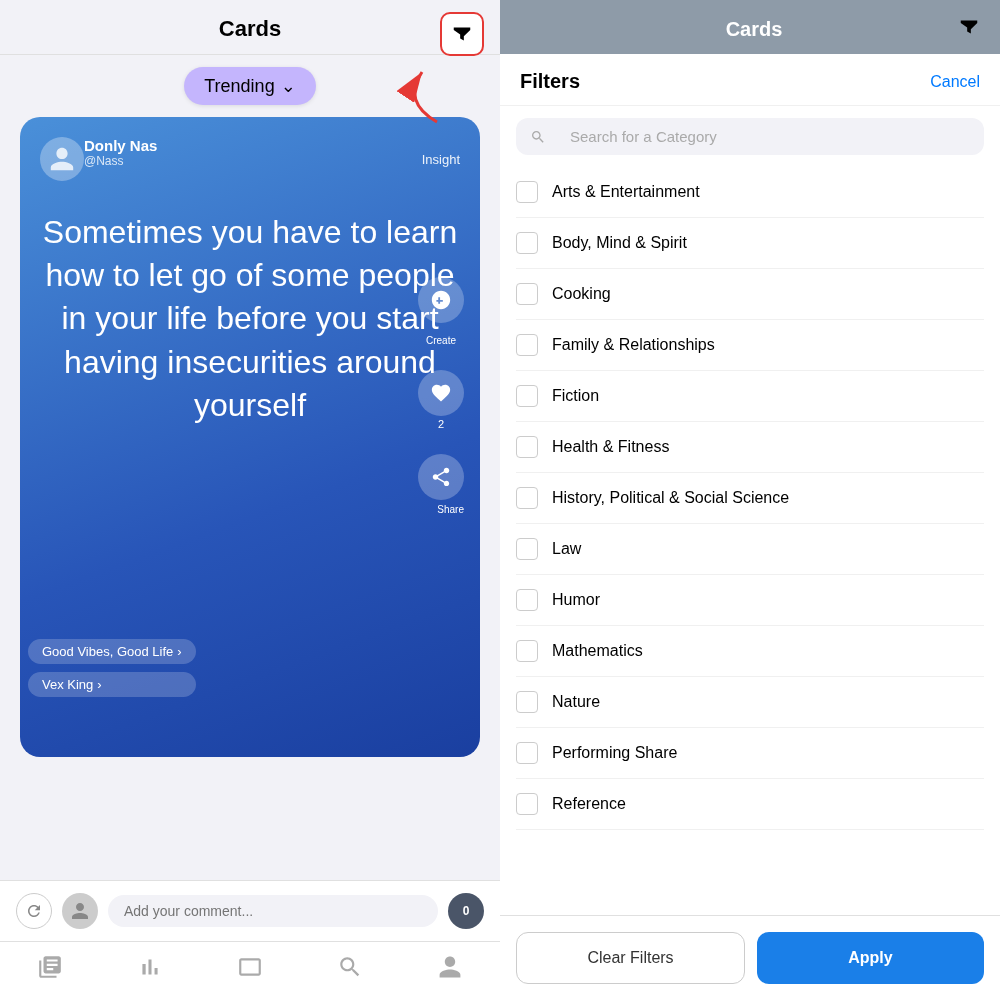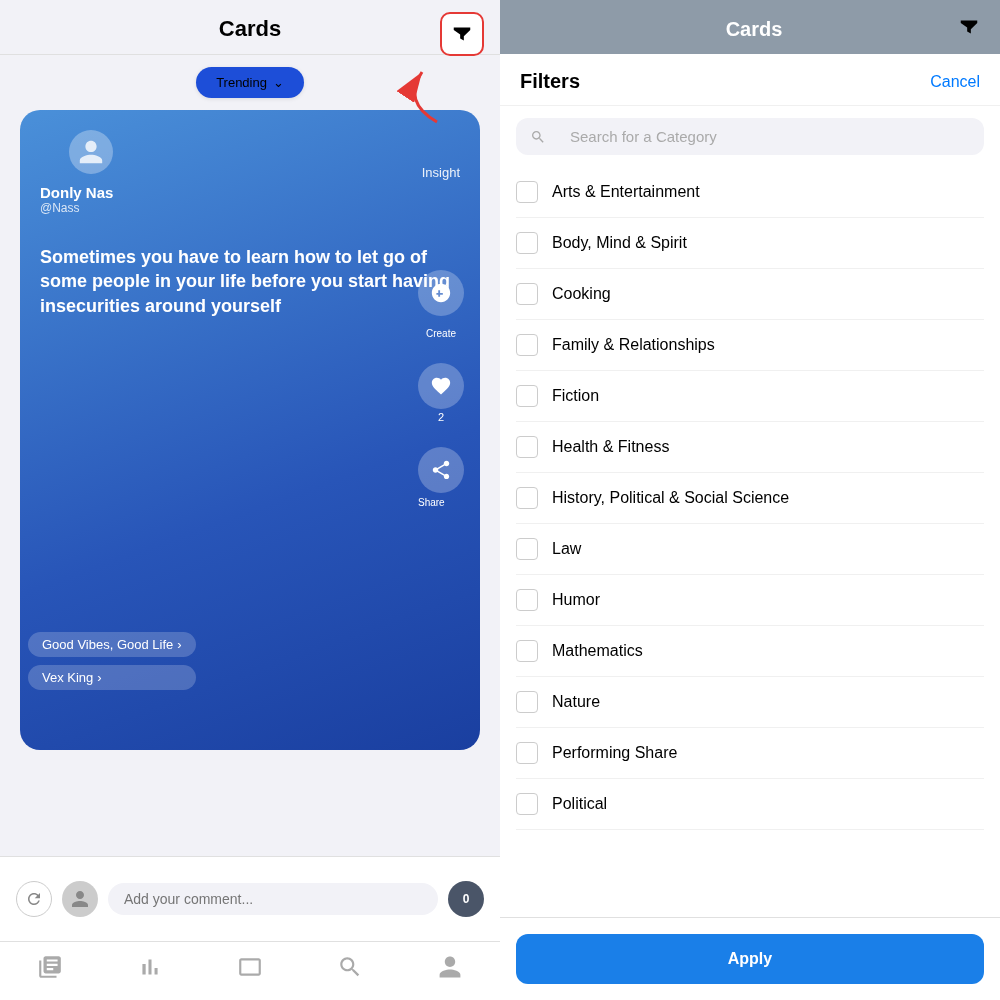--- a/index.html
+++ b/index.html
@@ -65,24 +65,24 @@
       z-index: 10;
     }
 
     .trending-bar {
       display: flex;
       justify-content: center;
       padding: 12px 20px;
     }
 
     .trending-dropdown {
-      background: #1d4ed8;
+      background: #c4b5fd;
       border-radius: 20px;
       padding: 8px 20px;
-      font-size: 13px;
+      font-size: 18px;
       font-weight: 500;
       color: #000;
       display: flex;
       align-items: center;
       gap: 6px;
       cursor: pointer;
       box-shadow: 0 1px 4px rgba(0,0,0,0.1);
     }
 
     .card-area {
@@ -102,23 +102,21 @@
 
     .card-header {
       display: flex;
       align-items: center;
       justify-content: space-between;
       margin-bottom: 20px;
     }
 
     .card-user {
       display: flex;
-      align-items: flex-end;
-      gap: 10px;
-      flex-direction: column;
+      align-items: flex-start;
     }
 
     .avatar-circle {
       width: 44px;
       height: 44px;
       border-radius: 50%;
       background: rgba(255,255,255,0.3);
       display: flex;
       align-items: center;
       justify-content: center;
@@ -139,24 +137,25 @@
       font-size: 12px;
       opacity: 0.8;
     }
 
     .card-tag {
       font-size: 13px;
       opacity: 0.9;
     }
 
     .card-quote {
-      font-size: 18px;
-      font-weight: 700;
+      font-size: 32px;
+      font-weight: 400;
       line-height: 1.35;
       margin: 30px 0 40px;
+      text-align: center;
     }
 
     .card-actions {
       position: absolute;
       right: 16px;
       top: 160px;
       display: flex;
       flex-direction: column;
       gap: 14px;
       align-items: center;
@@ -213,21 +212,21 @@
       padding: 5px 14px;
       font-size: 13px;
       color: white;
       display: flex;
       align-items: center;
       gap: 4px;
       cursor: pointer;
     }
 
     .comment-bar {
-      padding: 24px 16px;
+      padding: 12px 16px;
       background: white;
       border-top: 1px solid #e0e0e0;
       display: flex;
       align-items: center;
       gap: 10px;
     }
 
     .comment-avatar {
       width: 36px;
       height: 36px;
@@ -484,21 +483,21 @@
           <span class="action-label">Create</span>
         </div>
         <div style="display:flex;flex-direction:column;align-items:center;gap:2px;margin-top:10px;">
           <div class="action-btn like">
             <svg width="22" height="22" viewBox="0 0 24 24" fill="white">
               <path d="M12 21.35l-1.45-1.32C5.4 15.36 2 12.28 2 8.5 2 5.42 4.42 3 7.5 3c1.74 0 3.41.81 4.5 2.09C13.09 3.81 14.76 3 16.5 3 19.58 3 22 5.42 22 8.5c0 3.78-3.4 6.86-8.55 11.54L12 21.35z"></path>
             </svg>
           </div>
           <span class="action-count">2</span>
         </div>
-        <div style="display:flex;flex-direction:column;align-items:flex-start;gap:2px;margin-top:10px;">
+        <div style="display:flex;flex-direction:column;align-items:flex-end;gap:2px;margin-top:10px;">
           <div class="action-btn share">
             <svg width="22" height="22" viewBox="0 0 24 24" fill="white">
               <path d="M18 16.08c-.76 0-1.44.3-1.96.77L8.91 12.7c.05-.23.09-.46.09-.7s-.04-.47-.09-.7l7.05-4.11c.54.5 1.25.81 2.04.81 1.66 0 3-1.34 3-3s-1.34-3-3-3-3 1.34-3 3c0 .24.04.47.09.7L8.04 9.81C7.5 9.31 6.79 9 6 9c-1.66 0-3 1.34-3 3s1.34 3 3 3c.79 0 1.5-.31 2.04-.81l7.12 4.16c-.05.21-.08.43-.08.65 0 1.61 1.31 2.92 2.92 2.92 1.61 0 2.92-1.31 2.92-2.92s-1.31-2.92-2.92-2.92z"></path>
             </svg>
           </div>
           <span class="action-label">Share</span>
         </div>
       </div>
 
       <div class="card-tags">
@@ -630,21 +629,22 @@
       <div class="category-item">
       <div class="category-checkbox"></div>
       <span class="category-label">Nature</span>
     </div>
       <div class="category-item">
       <div class="category-checkbox"></div>
       <span class="category-label">Performing Share</span>
     </div>
       <div class="category-item">
       <div class="category-checkbox"></div>
-      <span class="category-label">Political</span>
+      <span class="category-label">Reference</span>
     </div>
     </div>
 
   <div class="bottom-actions">
+    <button class="clear-btn">Clear Filters</button>
     <button class="apply-btn">Apply</button>
   </div>
 
 </div>
 
 </body></html>

